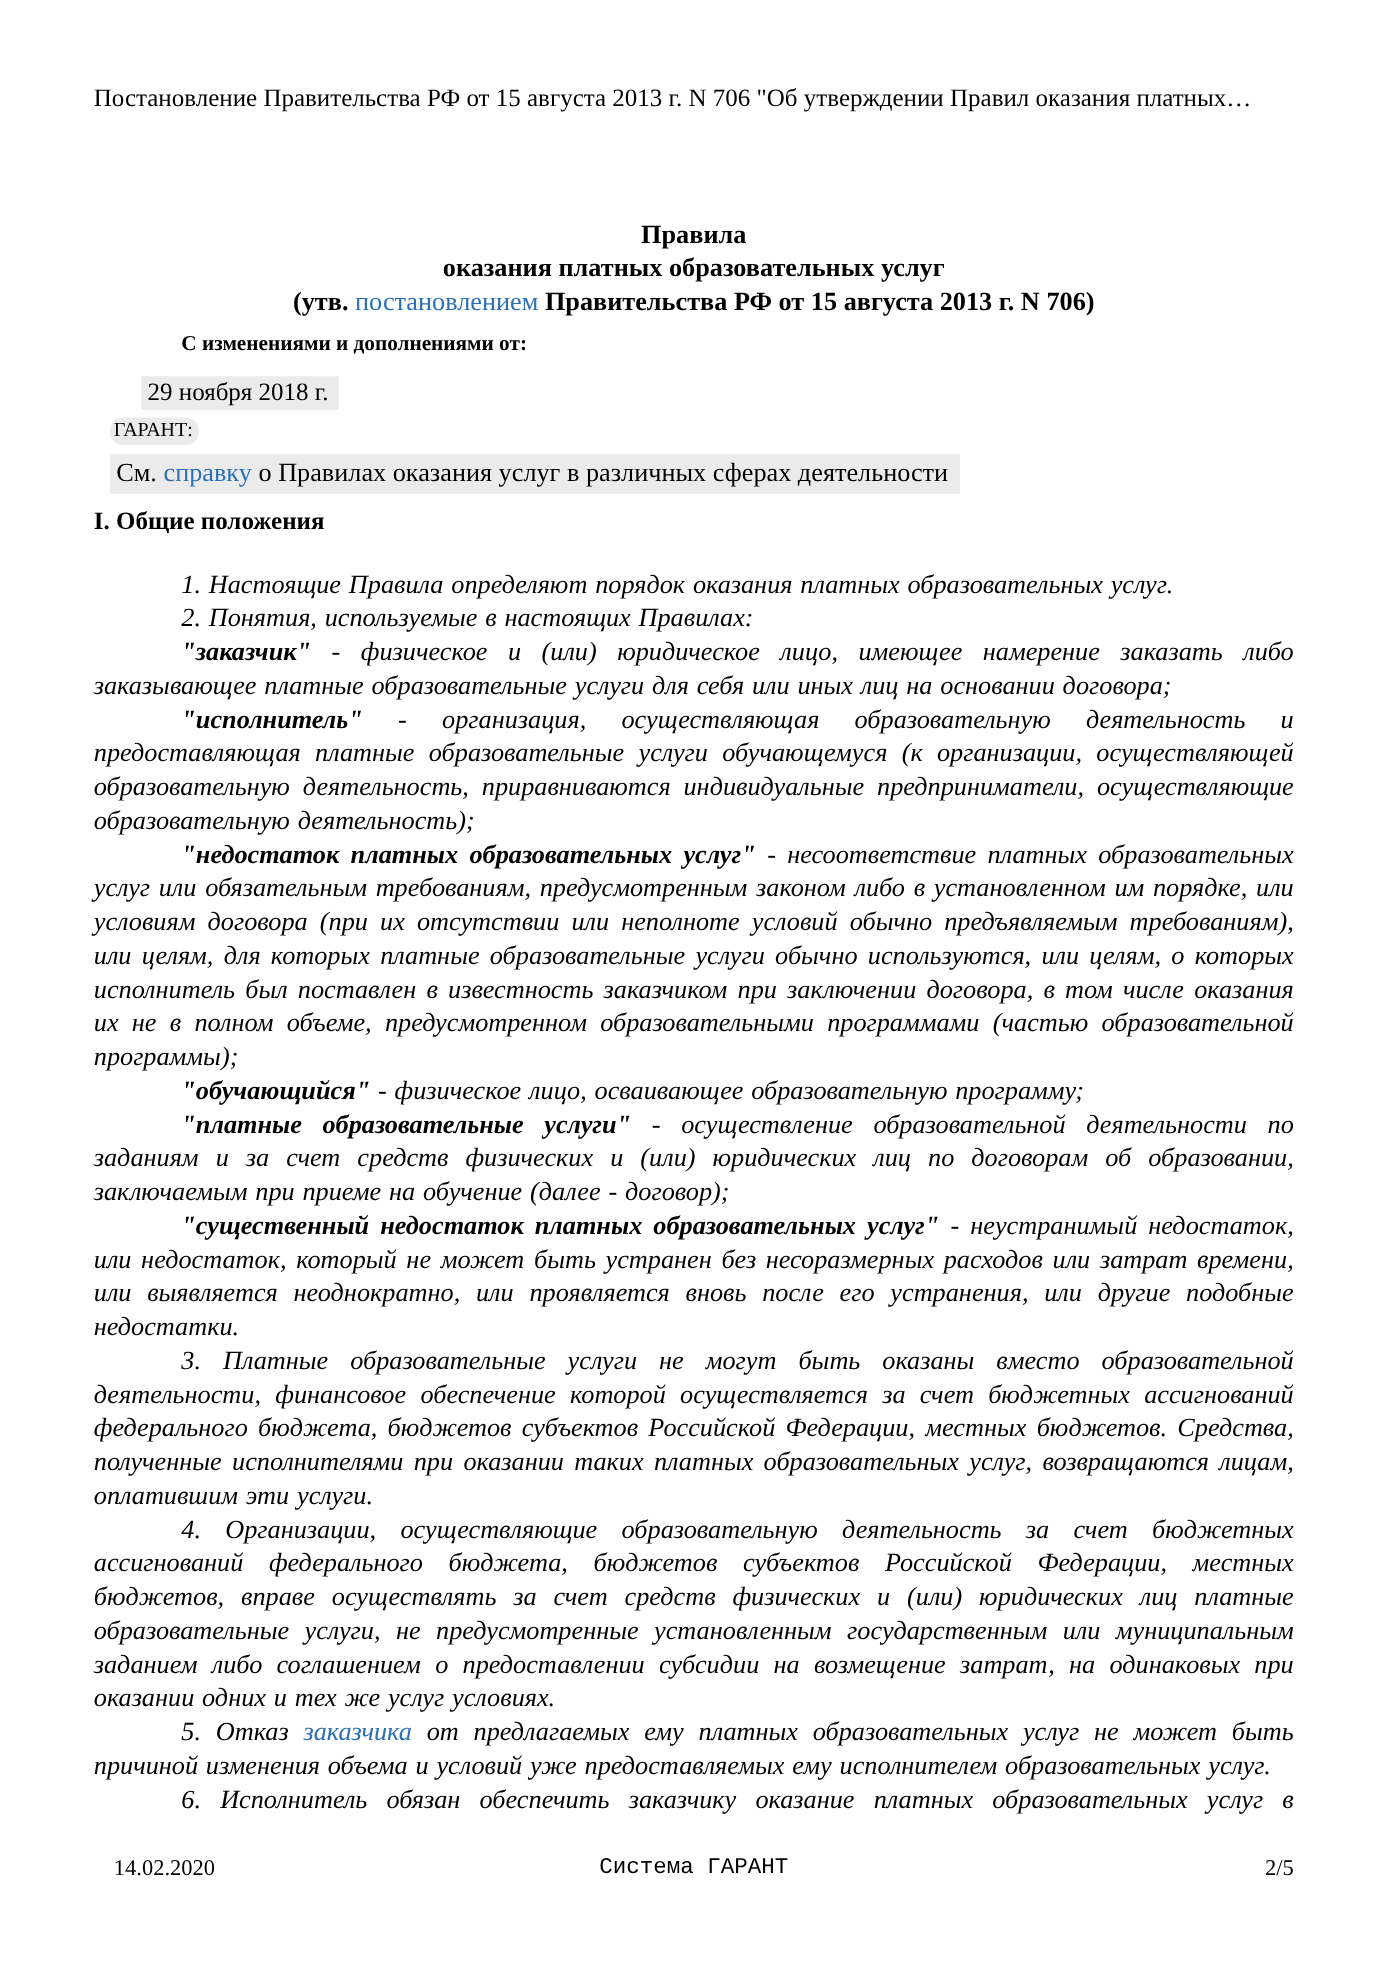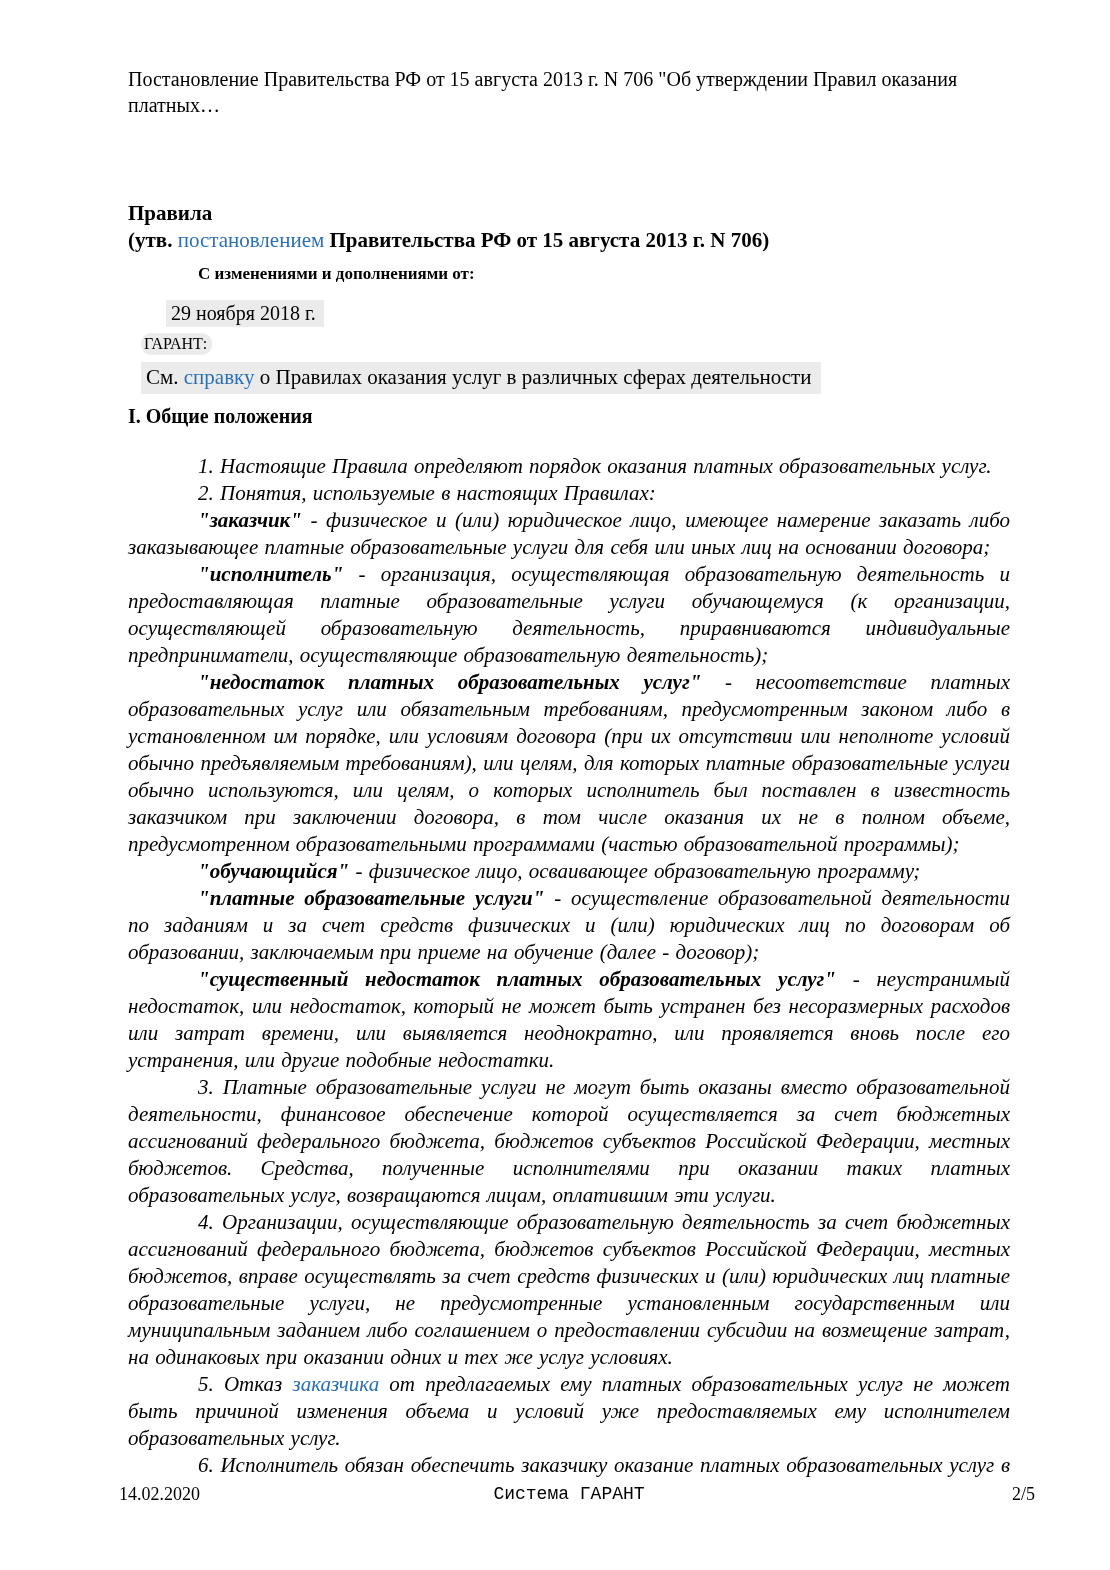--- a/index.html
+++ b/index.html
@@ -12,31 +12,31 @@
   body {
     width: 1110px; height: 1570px;
     background: #ffffff;
     color: var(--ink);
     font-family: "Liberation Serif", "DejaVu Serif", serif;
     position: relative;
     overflow: hidden;
   }
   .page {
     position: absolute; inset: 0;
-    padding: 0 100px;
-    margin-left: 28px;
+    padding: 0 75px;
   }
   .running-header {
     margin-top: 66px;
     font-size: 20px;
     line-height: 26px;
     text-align: left;
   }
   .doc-title {
     margin-top: 82px;
+    text-align: center;
     font-weight: bold;
     font-size: 21px;
     line-height: 27px;
   }
   .doc-title .title-link {
     color: var(--link);
     font-weight: normal;
     text-decoration: none;
     cursor: pointer;
   }
@@ -114,20 +114,21 @@
 </style>
 </head>
 <body>
 
 <div class="page">
 
   <div class="running-header">Постановление Правительства РФ от 15 августа 2013 г. N 706 "Об утверждении Правил оказания платных…</div>
 
   <div class="doc-title">
     <div>Правила</div>
+    <div>оказания платных образовательных услуг</div>
     <div><span>(утв. </span><a class="title-link">постановлением</a><span> Правительства РФ от 15 августа 2013 г. N 706)</span></div>
   </div>
 
   <div class="amendments-label">С изменениями и дополнениями от:</div>
 
   <div class="amendment-date-row">
     <span class="amendment-date">29 ноября 2018 г.</span>
   </div>
 
   <div class="garant-label-row">

